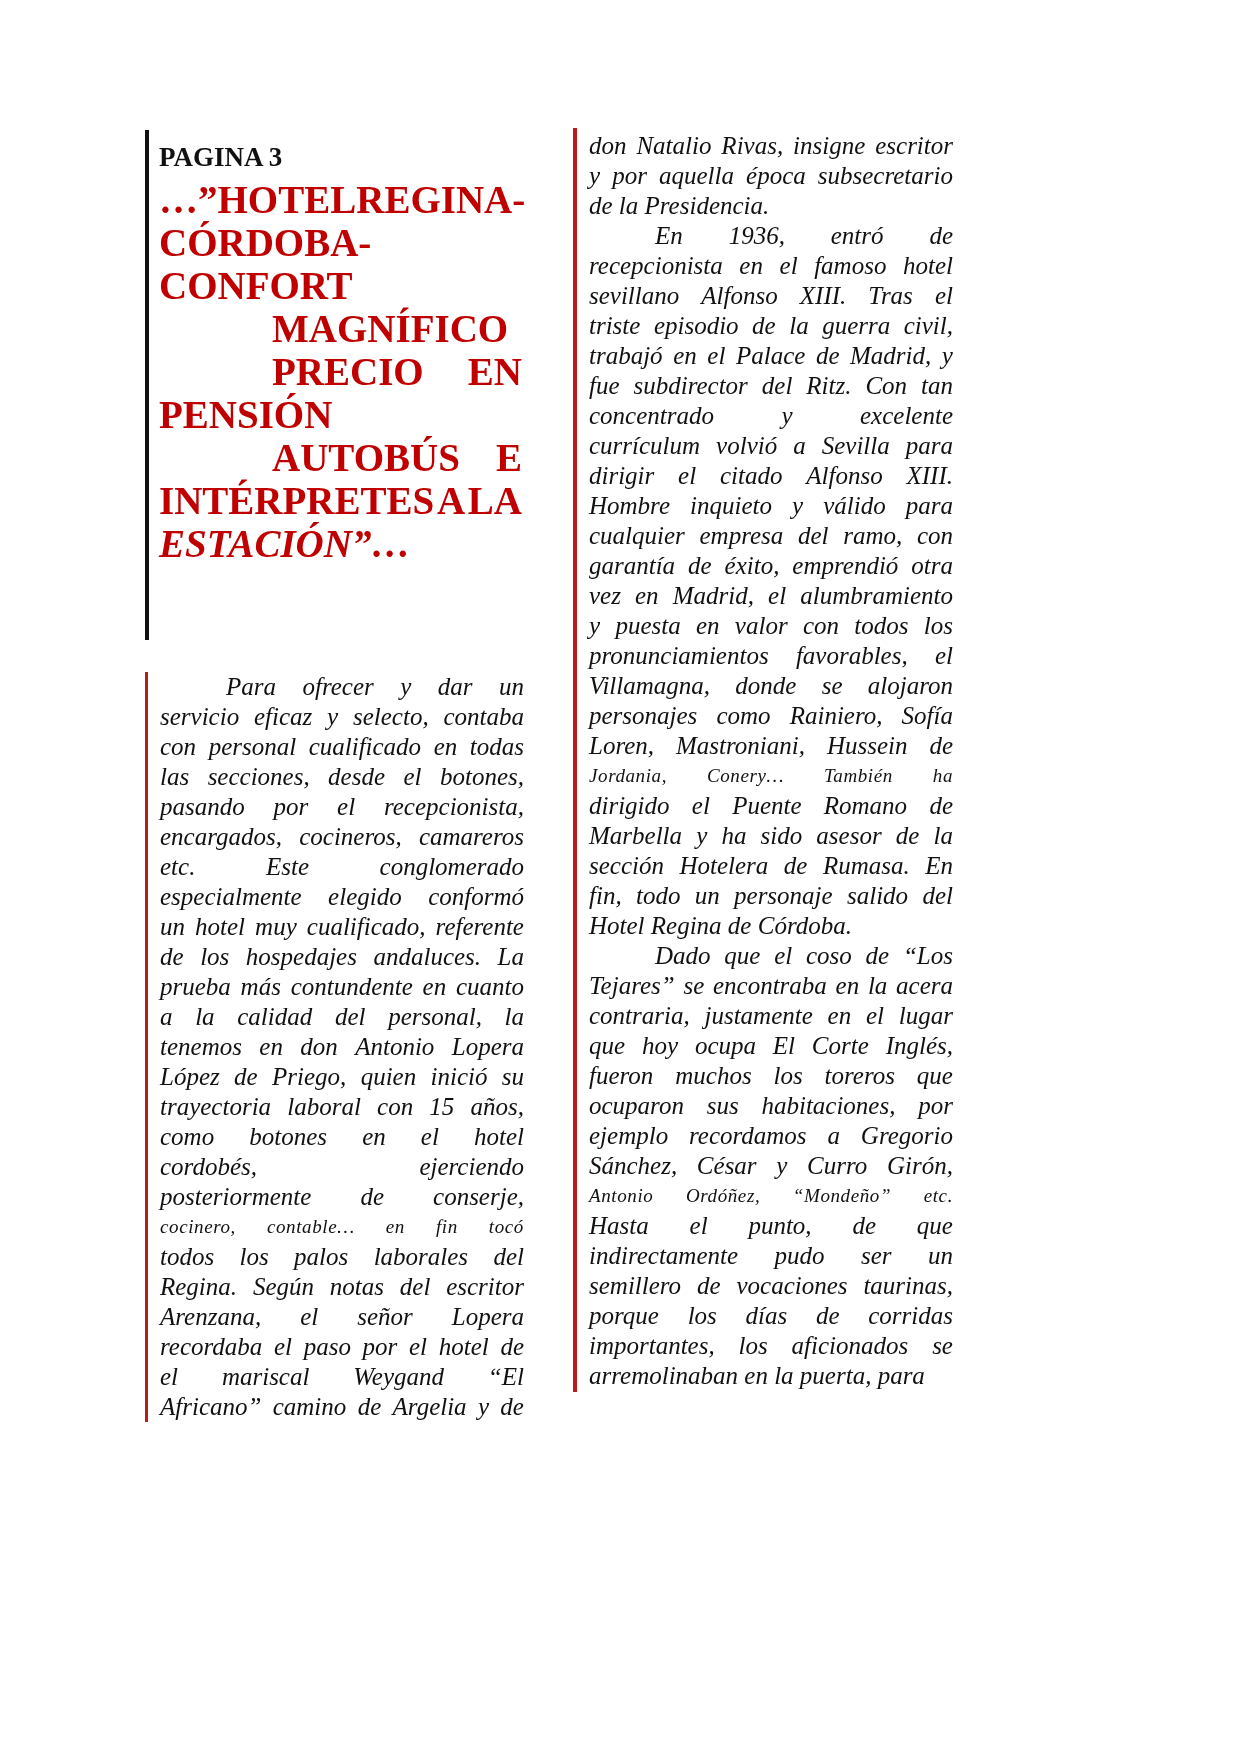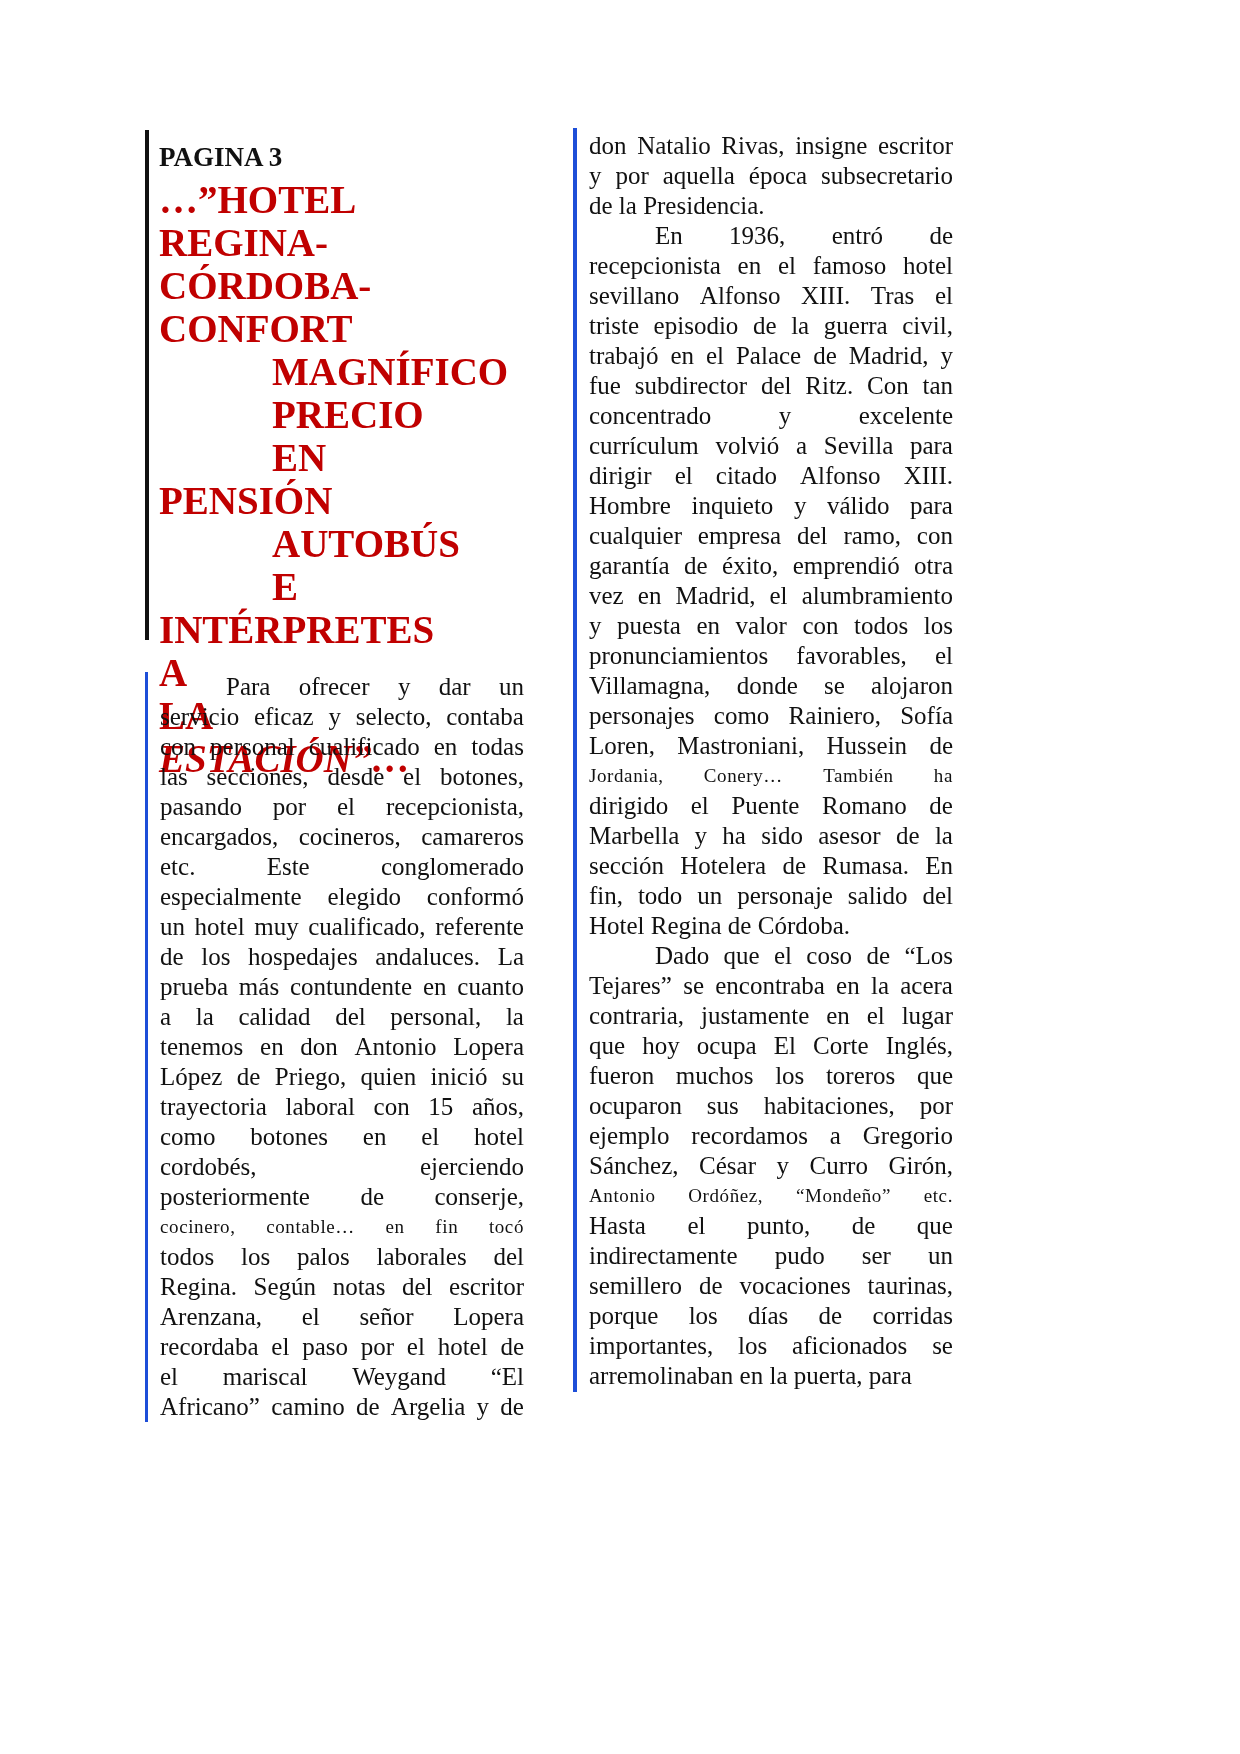--- a/index.html
+++ b/index.html
@@ -41,21 +41,20 @@
     .headline {
       color: #c00000;
       font-weight: bold;
       font-size: 39px;
       line-height: 43px;
       margin: 0;
     }
     .hl-line {
       display: block;
       white-space: nowrap;
-      flex-direction: column;
     }
     .hl-line.indent {
       padding-left: 113px;
     }
     .hl-line.justify {
       display: flex;
       justify-content: space-between;
       width: 363px;
     }
     .hl-line.indent.justify {
@@ -63,23 +62,24 @@
       padding-left: 113px;
       box-sizing: border-box;
     }
     .hl-line.italic {
       font-style: italic;
     }
     
     .col {
       position: absolute;
       box-sizing: border-box;
-      border-left: 3px solid #1d4ed8;
+      border-left: 3px solid #b91c1c;
       font-size: 25px;
       line-height: 30px;
+      font-style: italic;
     }
     .col-left {
       left: 145px;
       top: 672px;
       width: 380px;
       height: 750px;
       padding-left: 12px;
       padding-top: 0;
     }
     .col-right {

